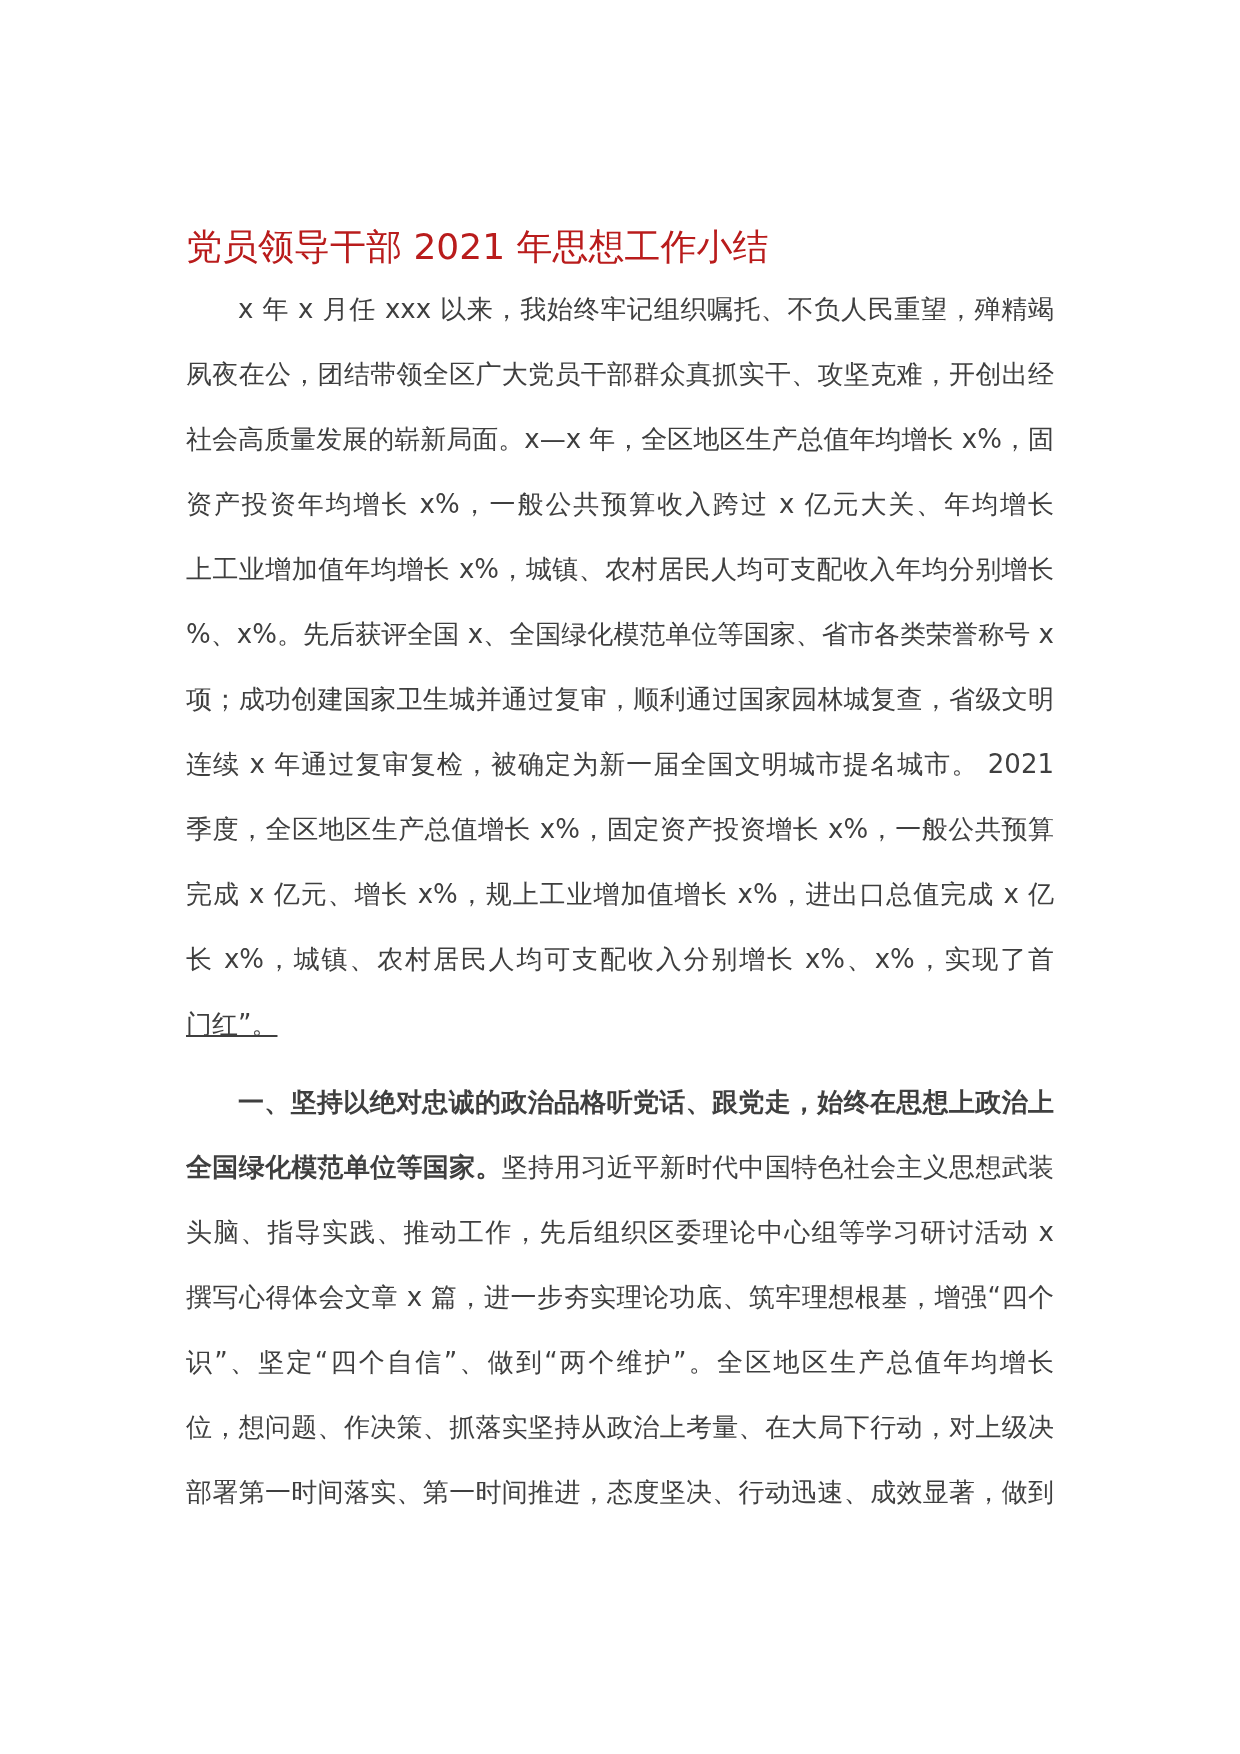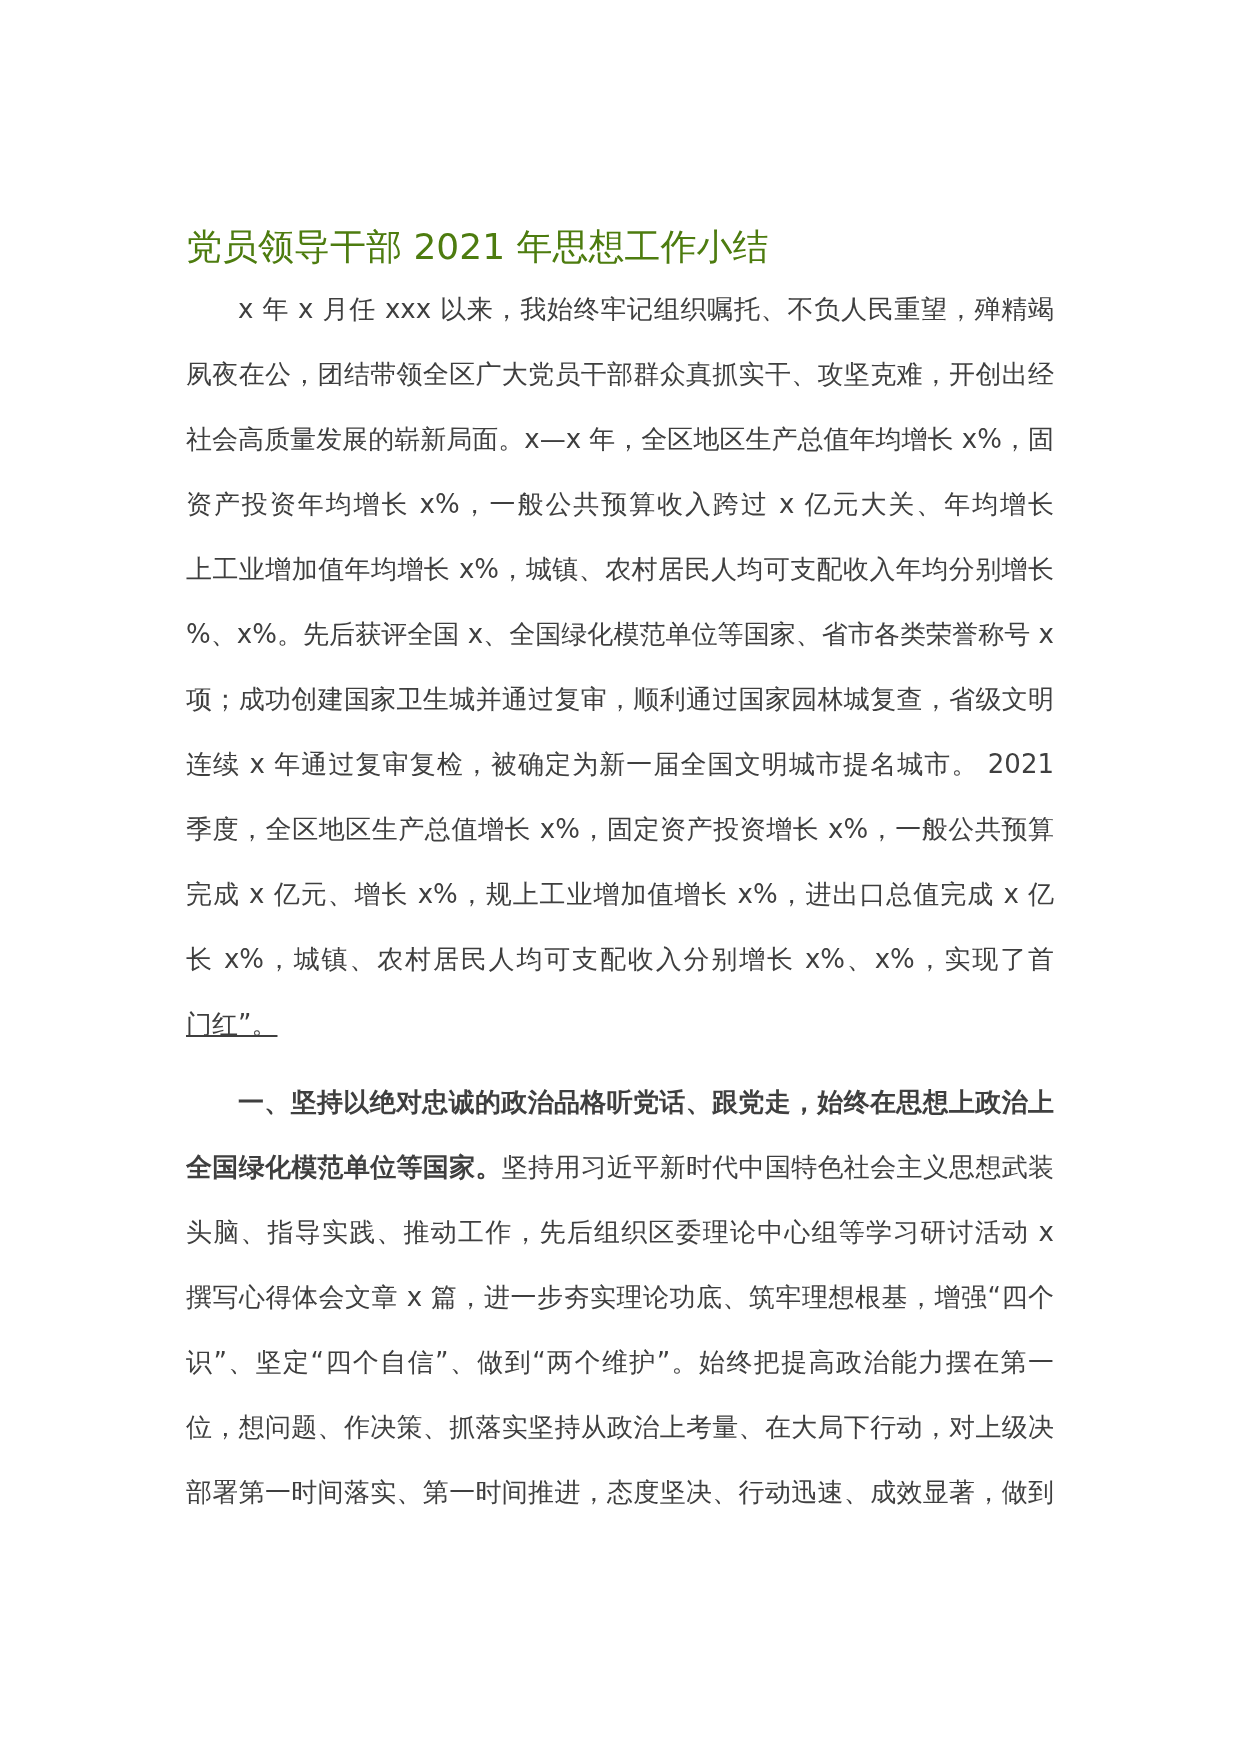--- a/index.html
+++ b/index.html
@@ -15,21 +15,21 @@
     position:absolute; left:0; top:0; width:1240px; height:1754px;
     background:#ffffff;
   }
   .doc-title {
     position:absolute;
     left:186px; top:193px;
     width:900px;
     font-size:36px;
     line-height:60px;
     font-weight:400;
-    color:#4d7c0f;
+    color:#b91c1c;
     white-space:nowrap;
   }
   .content {
     position:absolute;
     left:186px; top:277px;
     width:868px;
     font-size:26px;
     line-height:65px;
     color:#3f3f3f;
   }
@@ -68,19 +68,19 @@
       <div class="line end">门红”。</div>
     </div>
 
     <div class="para2">
       <div class="line start b">一、坚持以绝对忠诚的政治品格听党话、跟党走，始终在思想上政治上行</div>
       <div class="line">
         <span class="b">全国绿化模范单位等国家。</span><span>坚持用习近平新时代中国特色社会主义思想武装</span>
       </div>
       <div class="line">头脑、指导实践、推动工作，先后组织区委理论中心组等学习研讨活动 x 次，</div>
       <div class="line">撰写心得体会文章 x 篇，进一步夯实理论功底、筑牢理想根基，增强“四个意</div>
-      <div class="line">识”、坚定“四个自信”、做到“两个维护”。始终把提高政治能力摆在第一</div>
+      <div class="line">识”、坚定“四个自信”、做到“两个维护”。全区地区生产总值年均增长</div>
       <div class="line">位，想问题、作决策、抓落实坚持从政治上考量、在大局下行动，对上级决策</div>
       <div class="line">部署第一时间落实、第一时间推进，态度坚决、行动迅速、成效显著，做到了</div>
     </div>
 
   </div>
 </div>
 
 </body></html>

